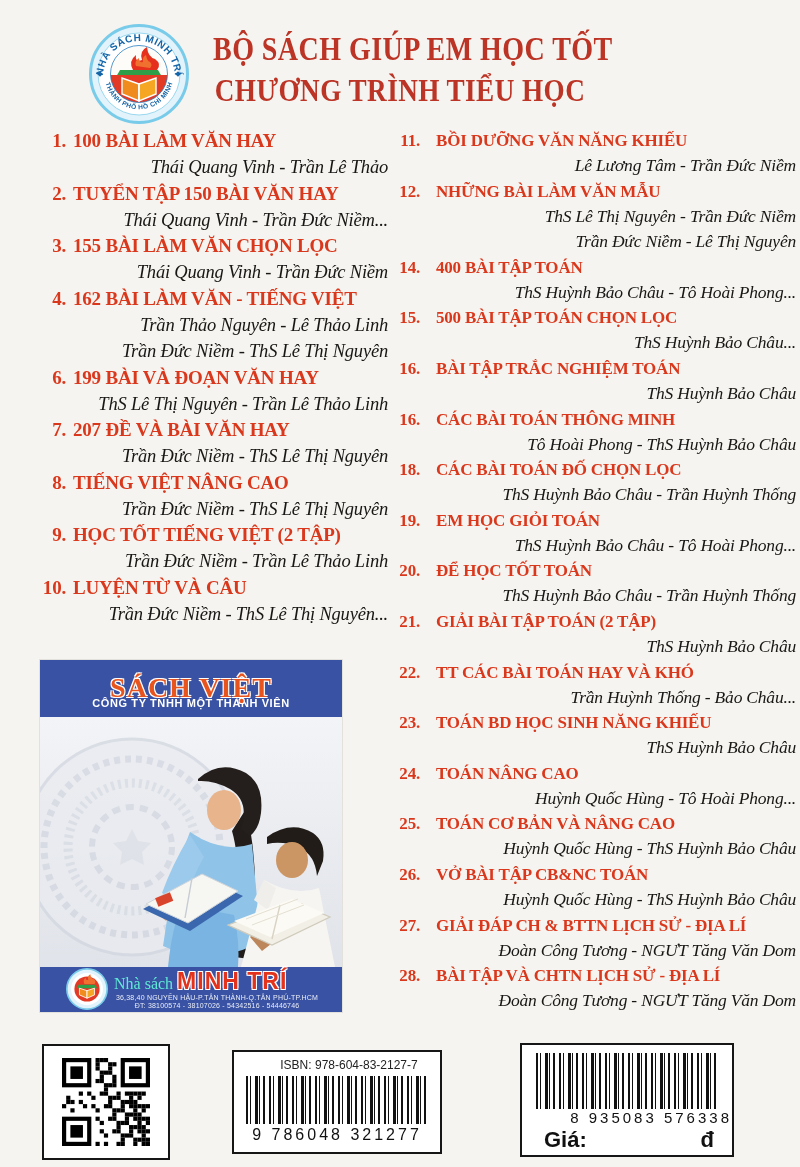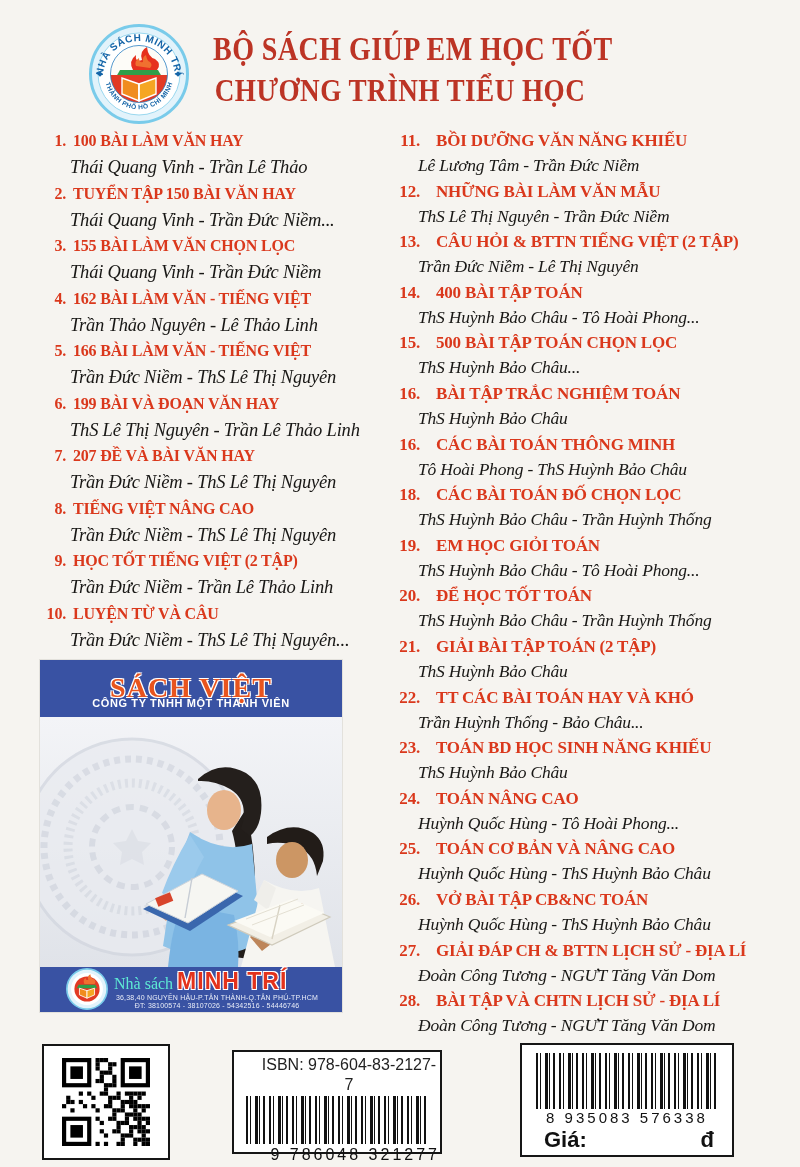--- a/index.html
+++ b/index.html
@@ -11,22 +11,22 @@
   .title-wrap{position:absolute;left:180px;top:28px;width:440px;text-align:center;
               color:var(--header-red,#bc3425);font-family:"Liberation Serif",serif;font-weight:bold;}
   .title-line1{font-size:33px;line-height:42px;transform:scaleX(.85);transform-origin:50% 50%;white-space:nowrap;letter-spacing:.5px;}
   .title-line2{font-size:32px;line-height:40px;transform:scaleX(.85);transform-origin:50% 50%;white-space:nowrap;letter-spacing:.5px;}
 
   
   .col{position:absolute;top:128px;}
   #col-left{left:36px;width:352px;}
   #col-right{left:392px;width:404px;}
   .item .t{font-weight:bold;color:var(--title-red,#da381c);white-space:nowrap;letter-spacing:-.2px;}
-  .item .a{font-style:italic;color:#181715;white-space:nowrap;letter-spacing:-.2px;}
-  #col-left .t{font-size:16px;line-height:26px;}
+  .item .a{font-style:italic;color:#181715;white-space:nowrap;letter-spacing:-.2px;text-align:right;}
+  #col-left .t{font-size:19px;line-height:26px;}
   #col-left .a{font-size:18.5px;line-height:26.5px;padding-left:34px;}
   #col-right .t{font-size:17px;line-height:25px;}
   #col-right .a{font-size:17.5px;line-height:25.6px;padding-left:26px;}
   .num{display:inline-block;min-width:30px;text-align:right;margin-right:7px;}
   #col-right .num{min-width:28px;margin-right:16px;}
 
   
   .panel{position:absolute;left:40px;top:660px;width:302px;height:352px;box-shadow:0 0 0 1px #e3e1dc;}
   .band-top{position:absolute;left:0;top:0;right:0;height:57px;background:var(--band-blue,#3952a3);}
   .company{position:absolute;top:6px;width:100%;text-align:center;color:#fff;
@@ -42,27 +42,27 @@
   .store-name{color:var(--minhtri-red,#e3331c);font-family:"Liberation Sans",sans-serif;font-weight:bold;font-size:23px;letter-spacing:1px;
               text-shadow:-1px -1px 0 #fff,1px -1px 0 #fff,-1px 1px 0 #fff,1px 1px 0 #fff;}
   .addr,.phone{position:absolute;left:58px;right:6px;text-align:center;color:#e9edf8;
                font-family:"Liberation Sans",sans-serif;font-size:7px;line-height:9px;letter-spacing:.2px;}
   .addr{top:26px;} .phone{top:34px;}
 
   
   .qr-box{position:absolute;left:42px;top:1044px;width:124px;height:112px;background:#fff;border:2px solid #161616;
           display:flex;align-items:center;justify-content:center;}
   .isbn-box{position:absolute;left:232px;top:1050px;width:206px;height:100px;background:#fff;border:2px solid #161616;text-align:center;}
-  .isbn-text{font-family:"Liberation Sans",sans-serif;font-size:16px;line-height:20px;color:#222;margin-top:3px;margin-left:24px;}
+  .isbn-text{font-family:"Liberation Sans",sans-serif;font-size:12px;line-height:20px;color:#222;margin-top:3px;margin-left:24px;}
   .bars{background:repeating-linear-gradient(90deg,#111 0 2px,#fff 2px 4px,#111 4px 5px,#fff 5px 9px,#111 9px 12px,#fff 12px 13px,#111 13px 14px,#fff 14px 17px,#111 17px 19px,#fff 19px 23px);}
   .isbn-bars{height:48px;margin:1px 12px 0;}
-  .isbn-digits{font-family:"Liberation Sans",sans-serif;font-size:16px;letter-spacing:3px;color:#111;margin-top:2px;text-align:right;}
+  .isbn-digits{font-family:"Liberation Sans",sans-serif;font-size:16px;letter-spacing:3px;color:#111;margin-top:2px;}
   .ean-box{position:absolute;left:520px;top:1043px;width:210px;height:110px;background:#fff;border:2px solid #161616;}
   .ean-bars{position:absolute;left:14px;right:14px;top:8px;height:56px;}
-  .ean-digits{position:absolute;left:0;right:0;top:64px;text-align:center;
+  .ean-digits{position:absolute;left:0;right:0;top:64px;text-align:right;
               font-family:"Liberation Sans",sans-serif;font-size:15px;letter-spacing:3px;color:#111;}
   .price-row{position:absolute;left:22px;right:18px;top:82px;display:flex;justify-content:space-between;
              font-family:"Liberation Sans",sans-serif;font-weight:bold;font-size:22px;color:#111;}
 </style>
 </head>
 <body>
 
 <div id="page">
 
   <svg class="logo-main" viewBox="0 0 100 100">
@@ -112,21 +112,20 @@
       </div>
       <div class="item">
         <div class="t"><span class="num">3.</span><span>155 BÀI LÀM VĂN CHỌN LỌC</span></div>
         <div class="a">Thái Quang Vinh - Trần Đức Niềm</div>
       </div>
       <div class="item">
         <div class="t"><span class="num">4.</span><span>162 BÀI LÀM VĂN - TIẾNG VIỆT</span></div>
         <div class="a">Trần Thảo Nguyên - Lê Thảo Linh</div>
       </div>
       <div class="item">
-        <div class="t"><span class="num">5.</span><span>166 BÀI LÀM VĂN - TIẾNG VIỆT</span></div>
         <div class="a">Trần Đức Niềm - ThS Lê Thị Nguyên</div>
       </div>
       <div class="item">
         <div class="t"><span class="num">6.</span><span>199 BÀI VÀ ĐOẠN VĂN HAY</span></div>
         <div class="a">ThS Lê Thị Nguyên - Trần Lê Thảo Linh</div>
       </div>
       <div class="item">
         <div class="t"><span class="num">7.</span><span>207 ĐỀ VÀ BÀI VĂN HAY</span></div>
         <div class="a">Trần Đức Niềm - ThS Lê Thị Nguyên</div>
       </div>
@@ -146,21 +145,20 @@
   <div id="col-right" class="col">
       <div class="item">
         <div class="t"><span class="num">11.</span><span>BỒI DƯỠNG VĂN NĂNG KHIẾU</span></div>
         <div class="a">Lê Lương Tâm - Trần Đức Niềm</div>
       </div>
       <div class="item">
         <div class="t"><span class="num">12.</span><span>NHỮNG BÀI LÀM VĂN MẪU</span></div>
         <div class="a">ThS Lê Thị Nguyên - Trần Đức Niềm</div>
       </div>
       <div class="item">
-        <div class="t"><span class="num">13.</span><span>CÂU HỎI &amp; BTTN TIẾNG VIỆT (2 TẬP)</span></div>
         <div class="a">Trần Đức Niềm - Lê Thị Nguyên</div>
       </div>
       <div class="item">
         <div class="t"><span class="num">14.</span><span>400 BÀI TẬP TOÁN</span></div>
         <div class="a">ThS Huỳnh Bảo Châu - Tô Hoài Phong...</div>
       </div>
       <div class="item">
         <div class="t"><span class="num">15.</span><span>500 BÀI TẬP TOÁN CHỌN LỌC</span></div>
         <div class="a">ThS Huỳnh Bảo Châu...</div>
       </div>

